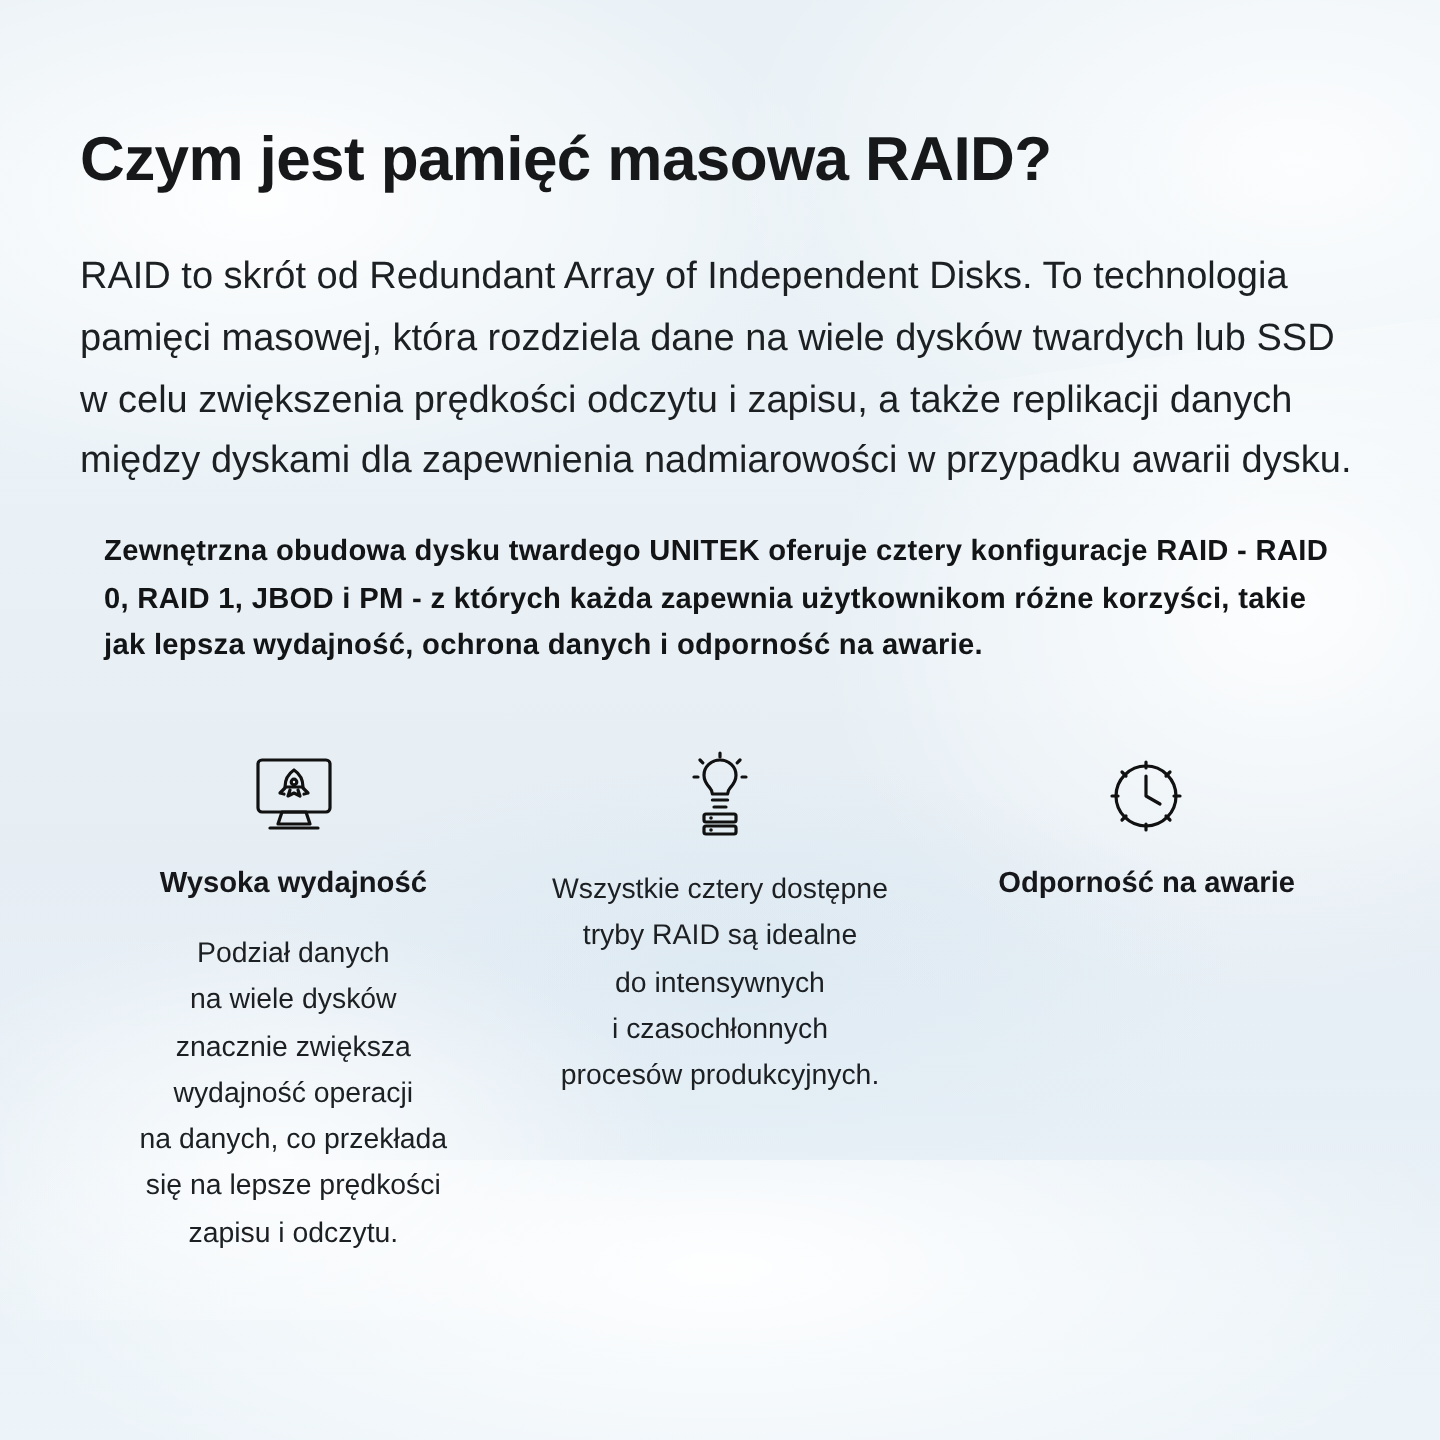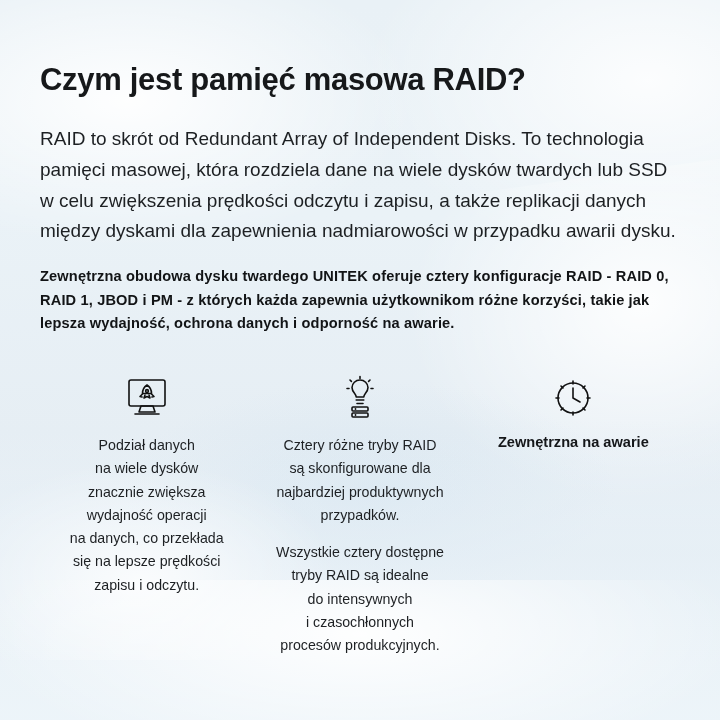--- a/index.html
+++ b/index.html
@@ -80,21 +80,21 @@
   }
 
   p.para {
     margin: 0 0 18px 0;
     font-size: 19px;
     line-height: 1.62;
     color: #1d2023;
   }
 
   p.para-bold {
-    margin: 0;
+    margin: 12px;
     font-size: 14.6px;
     line-height: 1.62;
     color: #121416;
     font-weight: bold;
     letter-spacing: 0.15px;
   }
 
   .features {
     display: flex;
     margin-top: 34px;
@@ -152,20 +152,21 @@
           <svg width="52" height="48" viewBox="0 0 52 48" fill="none" stroke="#111" stroke-width="1.6" stroke-linecap="round" stroke-linejoin="round">
             <rect x="8" y="6" width="36" height="26" rx="2"></rect>
             <path d="M20 32h12l2 6H18z"></path>
             <path d="M14 40h24"></path>
             <path d="M26 11c3 2 4.5 5 4.5 8.5H21.5C21.5 16 23 13 26 11z"></path>
             <circle cx="26" cy="17" r="1.4"></circle>
             <path d="M21.5 20l-2.5 2.5 2 .5M30.5 20l2.5 2.5-2 .5"></path>
             <path d="M24 21l-1 3 3-1.5 3 1.5-1-3"></path>
           </svg>
         </div>
+        <div class="feature-title">Wysoka wydajność</div>
         <div class="feature-body">Podział danych
 na wiele dysków
 znacznie zwiększa
 wydajność operacji
 na danych, co przekłada
 się na lepsze prędkości
 zapisu i odczytu.</div>
       </div>
 
       <div class="feature">
@@ -173,38 +174,34 @@
           <svg width="52" height="48" viewBox="0 0 52 48" fill="none" stroke="#111" stroke-width="1.6" stroke-linecap="round" stroke-linejoin="round">
             <path d="M26 6c-4.4 0-8 3.4-8 7.6 0 2.8 1.4 4.6 2.8 6.2 1 1.2 1.4 2 1.4 3.2h7.6c0-1.2.4-2 1.4-3.2 1.4-1.6 2.8-3.4 2.8-6.2C34 9.4 30.4 6 26 6z"></path>
             <path d="M22.2 26h7.6M23 29.5h6"></path>
             <path d="M26 2.5v2M16 6l1.4 1.4M36 6l-1.4 1.4M13 14.5h2M37 14.5h2"></path>
             <rect x="18" y="33" width="16" height="4" rx="1"></rect>
             <rect x="18" y="39" width="16" height="4" rx="1"></rect>
             <circle cx="21.5" cy="35" r="0.9" fill="#111" stroke="none"></circle>
             <circle cx="21.5" cy="41" r="0.9" fill="#111" stroke="none"></circle>
           </svg>
         </div>
-        <div class="feature-body">Cztery różne tryby RAID
-są skonfigurowane dla
-najbardziej produktywnych
-przypadków.</div>
         <div class="feature-body">Wszystkie cztery dostępne
 tryby RAID są idealne
 do intensywnych
 i czasochłonnych
 procesów produkcyjnych.</div>
       </div>
 
       <div class="feature">
         <div class="feature-icon">
           <svg width="52" height="48" viewBox="0 0 52 48" fill="none" stroke="#111" stroke-width="1.6" stroke-linecap="round" stroke-linejoin="round">
             <circle cx="26" cy="24" r="15"></circle>
             <path d="M26 14v10l7 4"></path>
             <path d="M26 7v3M26 38v3M9 24h3M40 24h3"></path>
             <path d="M14 12l2 2M38 12l-2 2M14 36l2-2M38 36l-2-2"></path>
           </svg>
         </div>
-        <div class="feature-title">Zewnętrzna na awarie</div>
+        <div class="feature-title">Odporność na awarie</div>
       </div>
 
     </div>
   </div>
 </div>
 
 </body></html>

